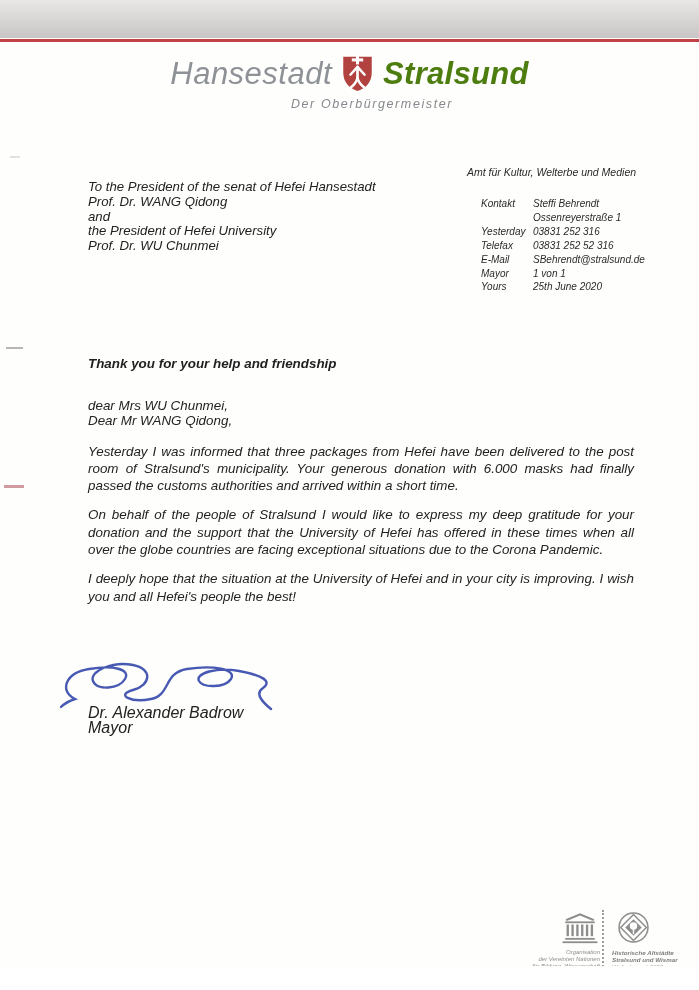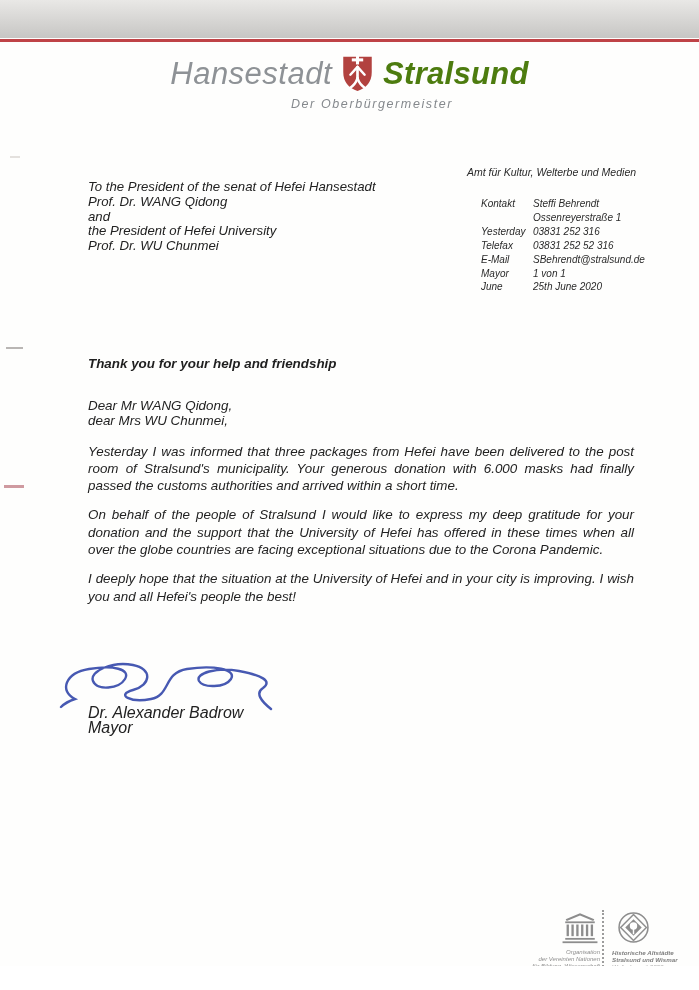--- a/index.html
+++ b/index.html
@@ -113,31 +113,31 @@
     </div>
     <div class="crow">
       <span class="clabel">E-Mail</span>
       <span class="cvalue">SBehrendt@stralsund.de</span>
     </div>
     <div class="crow">
       <span class="clabel">Mayor</span>
       <span class="cvalue">1 von 1</span>
     </div>
     <div class="crow">
-      <span class="clabel">June</span>
+      <span class="clabel">Yours</span>
       <span class="cvalue">25th June 2020</span>
     </div>
   </div>
 
   <div class="subject">Thank you for your help and friendship</div>
 
   <div class="body-text">
     <div class="salutation">
+      <div>dear Mrs WU Chunmei,</div>
       <div>Dear Mr WANG Qidong,</div>
-      <div>dear Mrs WU Chunmei,</div>
     </div>
     <p class="para justify">Yesterday I was informed that three packages from Hefei have been delivered to the post room of Stralsund's municipality. Your generous donation with 6.000 masks had finally passed the customs authorities and arrived within a short time.</p>
     <p class="para justify">On behalf of the people of Stralsund I would like to express my deep gratitude for your donation and the support that the University of Hefei has offered in these times when all over the globe countries are facing exceptional situations due to the Corona Pandemic.</p>
     <p class="para justify gap-lg">I deeply hope that the situation at the University of Hefei and in your city is improving. I wish you and all Hefei's people the best!</p>
   </div>
 
   <svg class="signature" viewBox="0 0 240 62">
     <path d="M6 50 C 10 46, 14 44, 20 42
              C 4 34, 10 16, 34 12
              C 58 8, 76 12, 70 22

